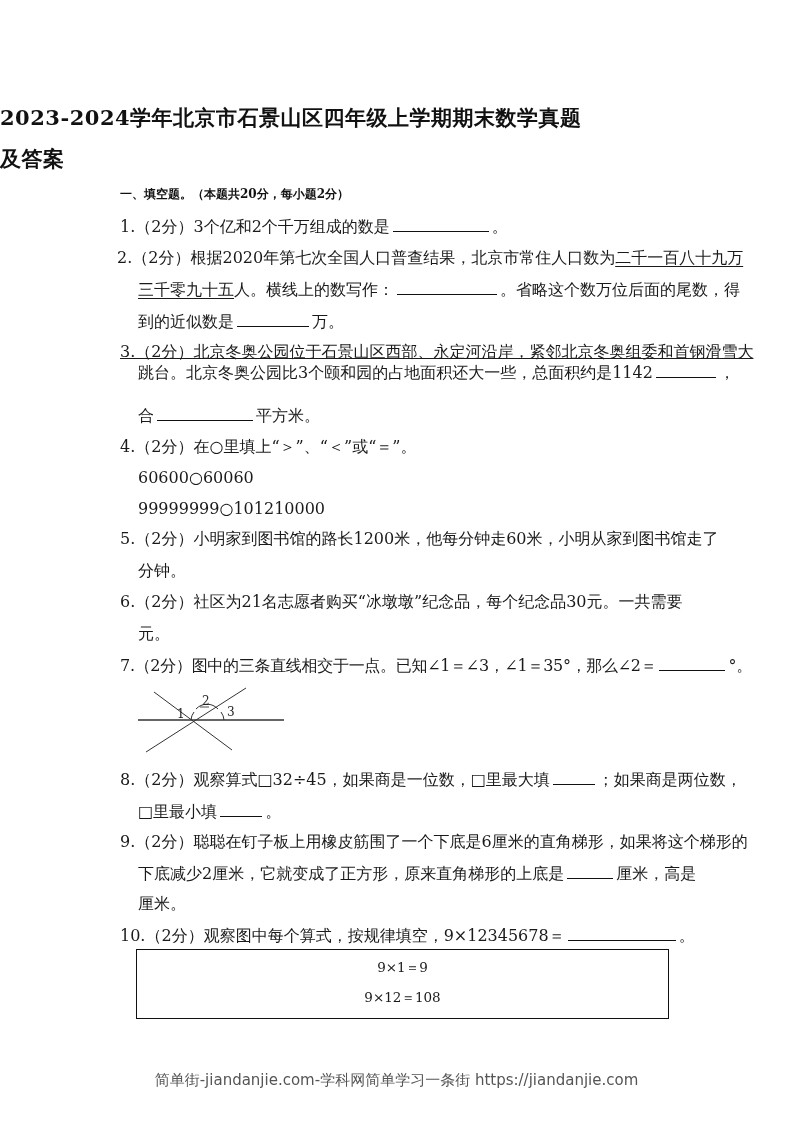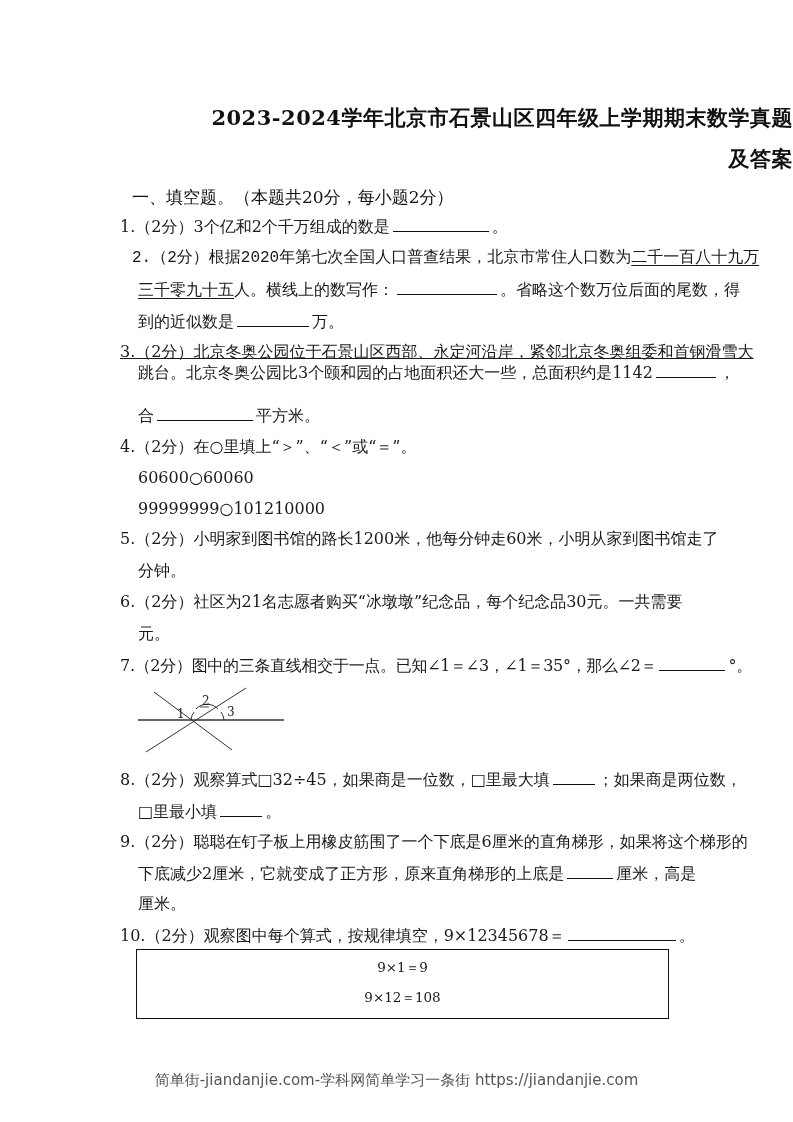--- a/index.html
+++ b/index.html
@@ -16,33 +16,33 @@
       color: #1a1a1a;
     }
     .page {
       position: absolute;
       left: 0; top: 0;
       width: 793px; height: 1122px;
     }
     .title {
       position: absolute;
       left: 0; width: 793px;
-      text-align: right;
+      text-align: left;
       font-size: 21px;
       font-weight: bold;
       letter-spacing: 0.5px;
       color: #111;
     }
     .title.l1 { top: 104px; }
     .title.l2 { top: 145px; }
     .section-head {
       position: absolute;
-      left: 132px; top: 186px;
-      font-size: 17px;
-      font-weight: normal;
+      left: 120px; top: 186px;
+      font-size: 12px;
+      font-weight: bold;
       color: #111;
     }
     .line {
       position: absolute;
       font-size: 16px;
       white-space: nowrap;
       line-height: 18px;
       color: #1a1a1a;
     }
     .blank {
@@ -91,21 +91,21 @@
 
   <div class="title l1">2023-2024学年北京市石景山区四年级上学期期末数学真题</div>
   <div class="title l2">及答案</div>
 
   <div class="section-head">一、填空题。（本题共20分，每小题2分）</div>
 
   <div class="line" style="left:120px; top:217px;">
     <span>1.（2分）3个亿和2个千万组成的数是</span><span class="blank" style="width:96px;"></span><span>。</span>
   </div>
 
-  <div class="line" style="left:132px; top:249px;font-family:Liberation Mono, monospace;">
+  <div class="line" style="left:117px; top:249px;">
     <span>2.（2分）根据2020年第七次全国人口普查结果，北京市常住人口数为</span><span class="ul">二千一百八十九万</span>
   </div>
   <div class="line" style="left:138px; top:280px;">
     <span class="ul">三千零九十五</span><span>人。横线上的数写作：</span><span class="blank" style="width:100px;"></span><span>。省略这个数万位后面的尾数，得</span>
   </div>
   <div class="line" style="left:138px; top:312px;">
     <span>到的近似数是</span><span class="blank" style="width:72px;"></span><span>万。</span>
   </div>
 
   <div class="line" style="left:120px; top:343px;text-decoration:underline;">3.（2分）北京冬奥公园位于石景山区西部、永定河沿岸，紧邻北京冬奥组委和首钢滑雪大</div>

